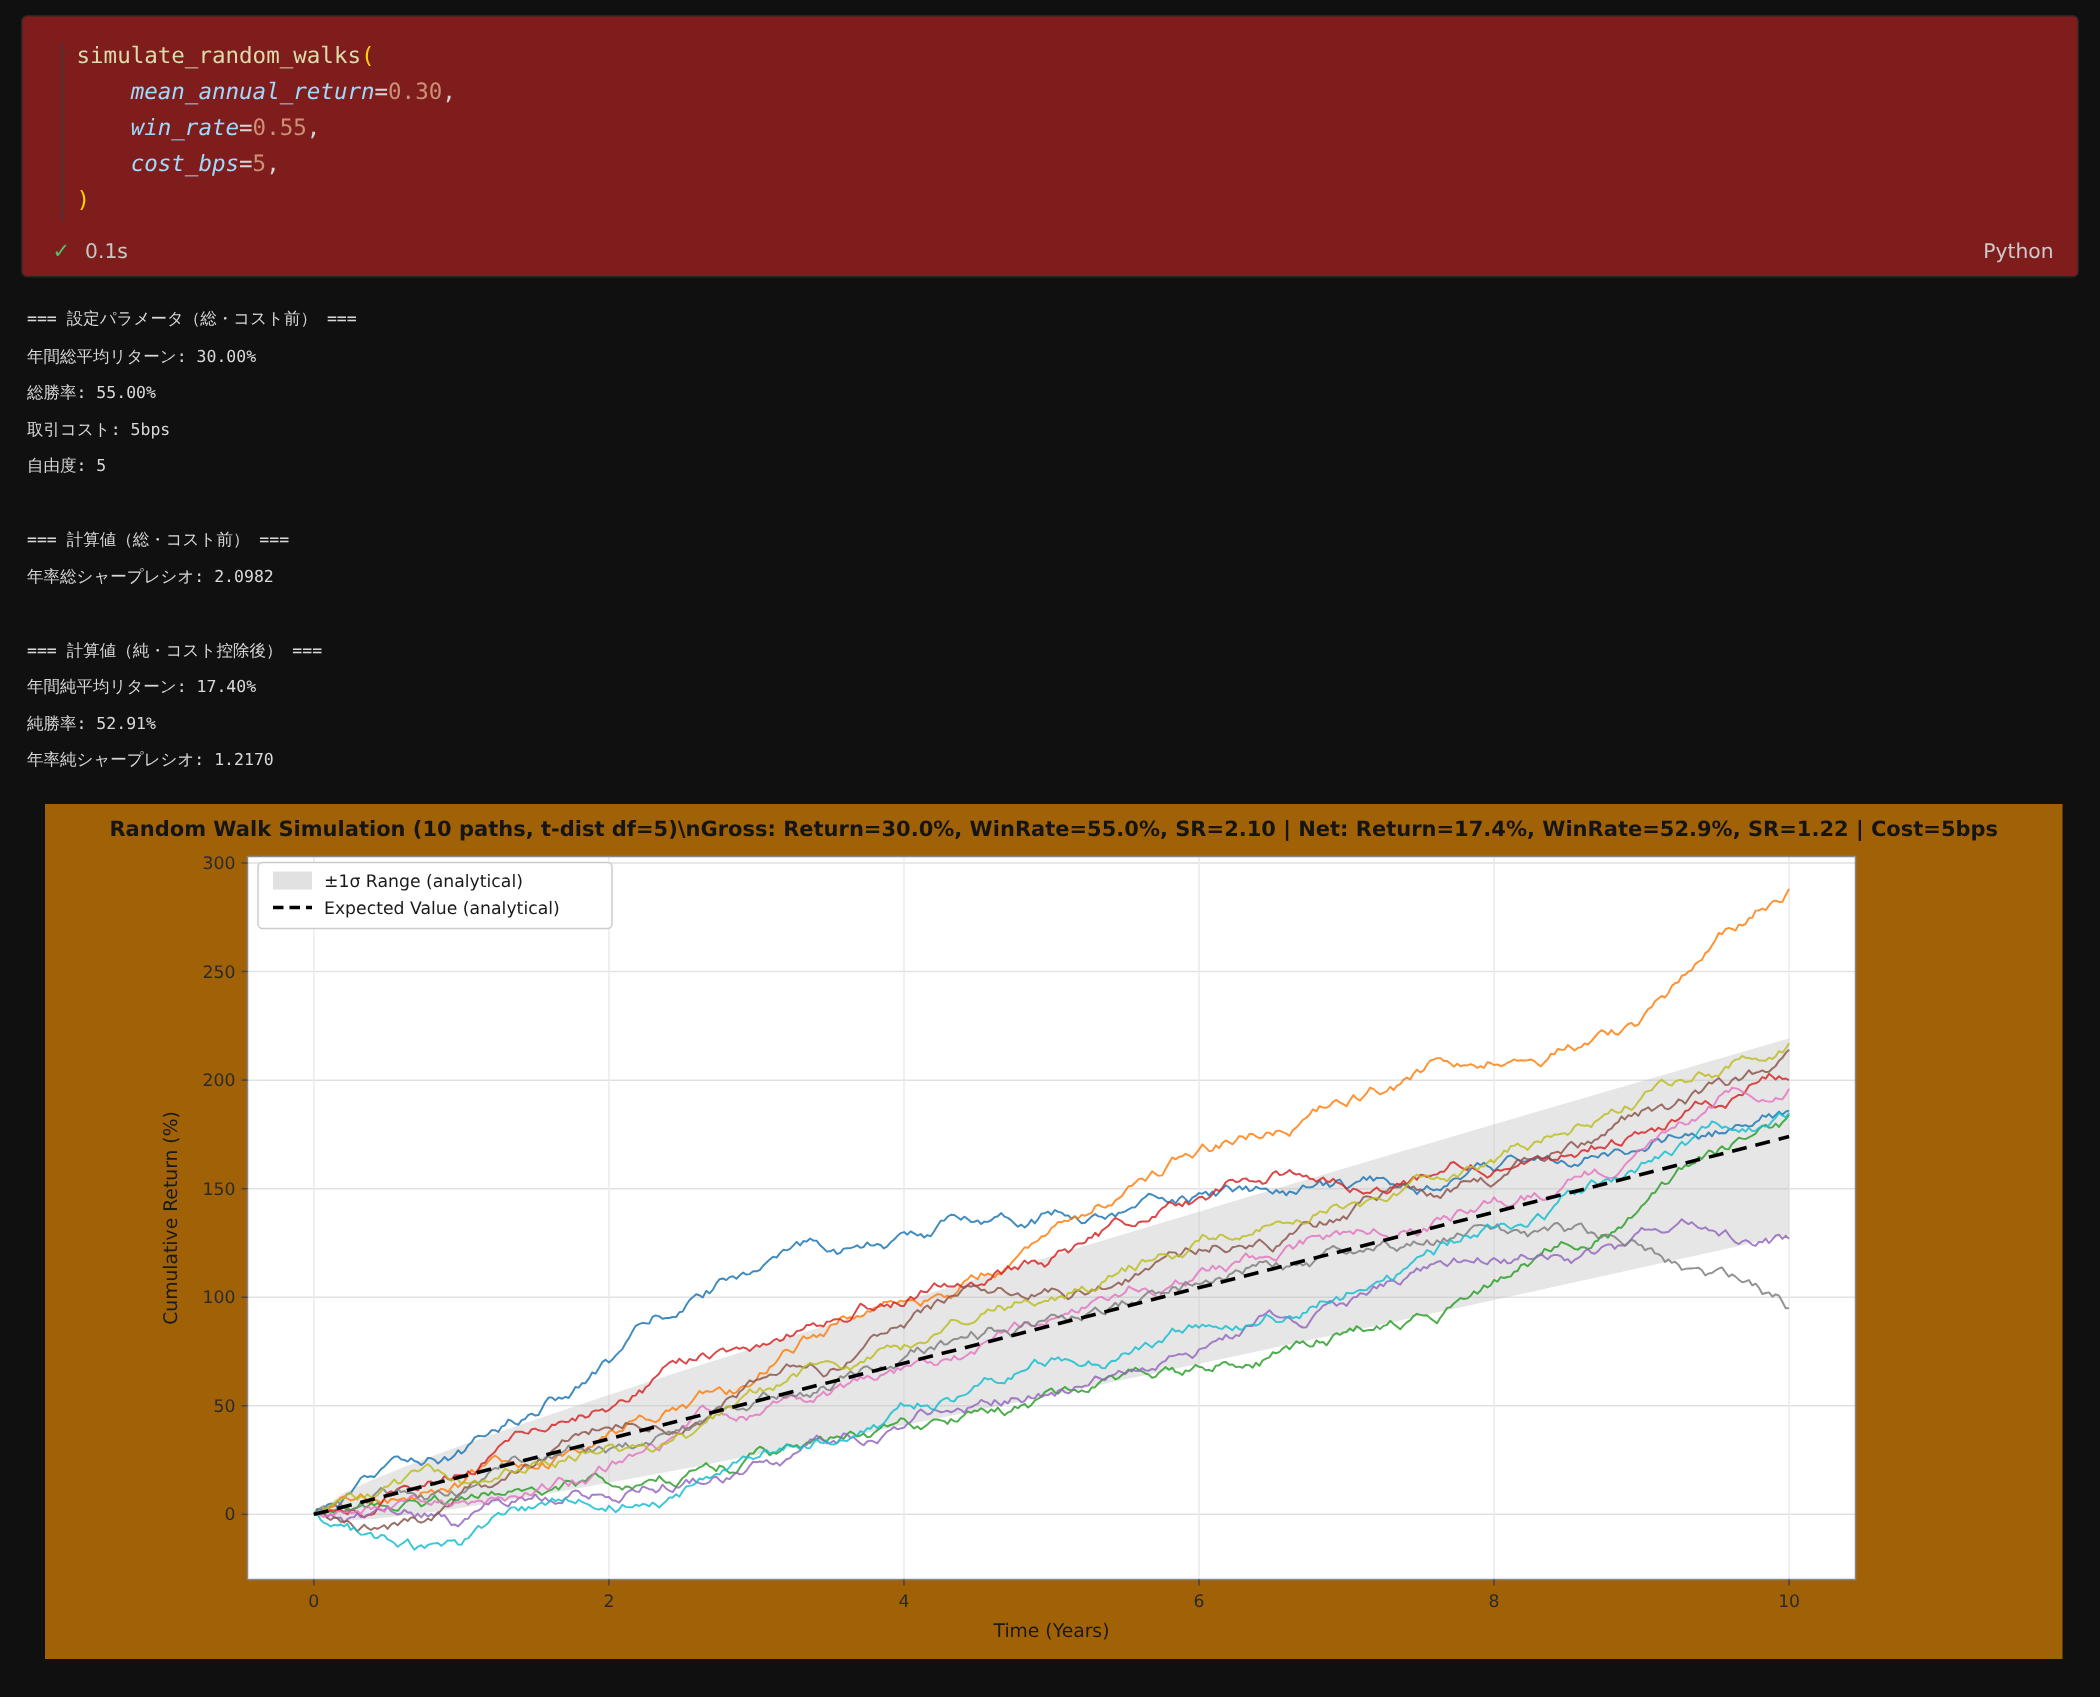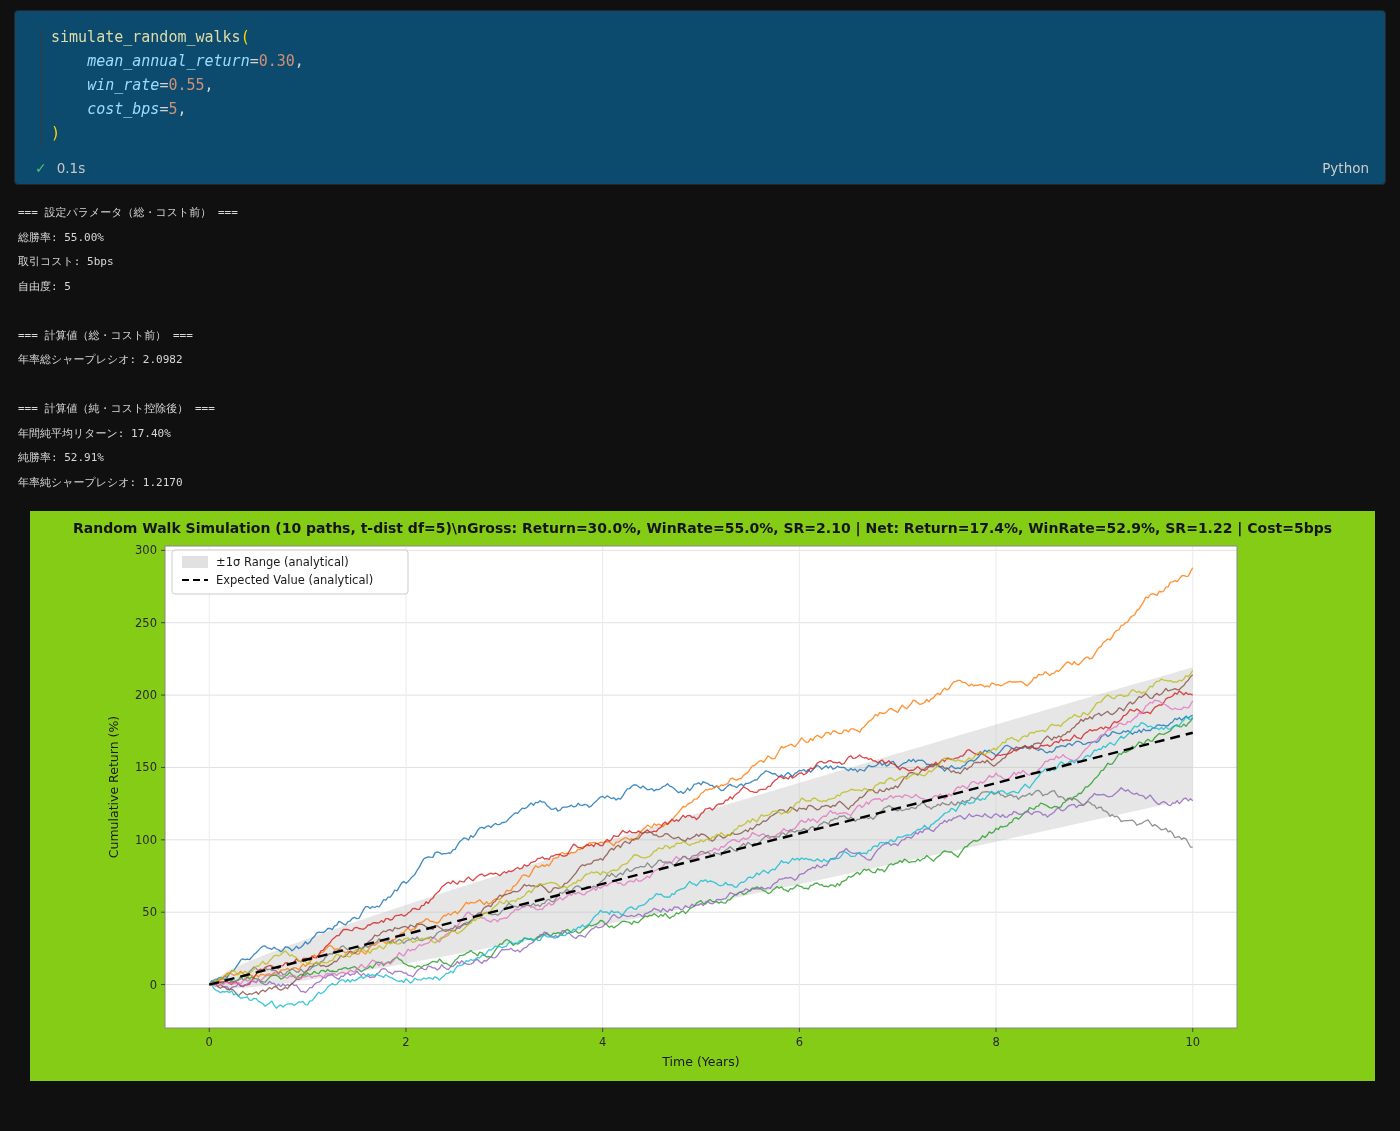--- a/index.html
+++ b/index.html
@@ -5,21 +5,21 @@
   * { margin:0; padding:0; box-sizing:border-box; }
   body {
     width:1400px; height:1131px;
     background:#101010;
     font-family:"DejaVu Sans", "Liberation Sans", sans-serif;
     overflow:hidden;
   }
   
   .cell {
     margin:10px 14px 0 14px;
-    background:#0c4a6e;
+    background:#7f1d1d;
     border:1px solid #262626;
     border-radius:4px;
   }
   .code-area {
     position:relative;
     padding:14px 0 10px 36px;
     font-family:"DejaVu Sans Mono", "Liberation Mono", monospace;
     font-size:15px;
     line-height:24px;
   }
@@ -51,21 +51,21 @@
     font-size:11px;
     line-height:24.5px;
     color:#d8d8d8;
     white-space:pre;
   }
   
   .figure {
     margin:16px 25px 0 30px;
     width:1345px;
     height:570px;
-    background:#84cc16;
+    background:#a16207;
     padding-top:7px;
   }
   .chart-title {
     text-align:center;
     font-size:14px;
     font-weight:bold;
     color:#151515;
     line-height:20px;
     white-space:nowrap;
     overflow:hidden;
@@ -83,21 +83,21 @@
       <div class="code-line"><span class="tok-plain">    </span><span class="tok-param">cost_bps</span><span class="tok-op">=</span><span class="tok-num">5</span><span class="tok-plain">,</span></div>
       <div class="code-line"><span class="tok-bracket">)</span></div>
     </div>
   <div class="cell-statusbar">
     <span class="check-icon">✓</span>
     <span>0.1s</span>
     <span class="kernel-label">Python</span>
   </div>
 </div>
 
-<div class="cell-output" id="cell-output"><div>=== 設定パラメータ（総・コスト前） ===</div><div>総勝率: 55.00%</div><div>取引コスト: 5bps</div><div>自由度: 5</div><div>&nbsp;</div><div>=== 計算値（総・コスト前） ===</div><div>年率総シャープレシオ: 2.0982</div><div>&nbsp;</div><div>=== 計算値（純・コスト控除後） ===</div><div>年間純平均リターン: 17.40%</div><div>純勝率: 52.91%</div><div>年率純シャープレシオ: 1.2170</div></div>
+<div class="cell-output" id="cell-output"><div>=== 設定パラメータ（総・コスト前） ===</div><div>年間総平均リターン: 30.00%</div><div>総勝率: 55.00%</div><div>取引コスト: 5bps</div><div>自由度: 5</div><div>&nbsp;</div><div>=== 計算値（総・コスト前） ===</div><div>年率総シャープレシオ: 2.0982</div><div>&nbsp;</div><div>=== 計算値（純・コスト控除後） ===</div><div>年間純平均リターン: 17.40%</div><div>純勝率: 52.91%</div><div>年率純シャープレシオ: 1.2170</div></div>
 
 <div class="figure">
   <div class="chart-title">Random Walk Simulation (10 paths, t-dist df=5)\nGross: Return=30.0%, WinRate=55.0%, SR=2.10 | Net: Return=17.4%, WinRate=52.9%, SR=1.22 | Cost=5bps</div>
   <svg id="chart-svg" width="1345" height="540">
       <rect x="135" y="8" width="1072" height="482" fill="#ffffff"></rect>
       <line x1="135" y1="446.5765765765766" x2="1207" y2="446.5765765765766" stroke="#e1e1e1" stroke-width="1"></line>
       <line x1="135" y1="374.2042042042042" x2="1207" y2="374.2042042042042" stroke="#e1e1e1" stroke-width="1"></line>
       <line x1="135" y1="301.83183183183183" x2="1207" y2="301.83183183183183" stroke="#e1e1e1" stroke-width="1"></line>
       <line x1="135" y1="229.45945945945942" x2="1207" y2="229.45945945945942" stroke="#e1e1e1" stroke-width="1"></line>
       <line x1="135" y1="157.08708708708707" x2="1207" y2="157.08708708708707" stroke="#e1e1e1" stroke-width="1"></line>

